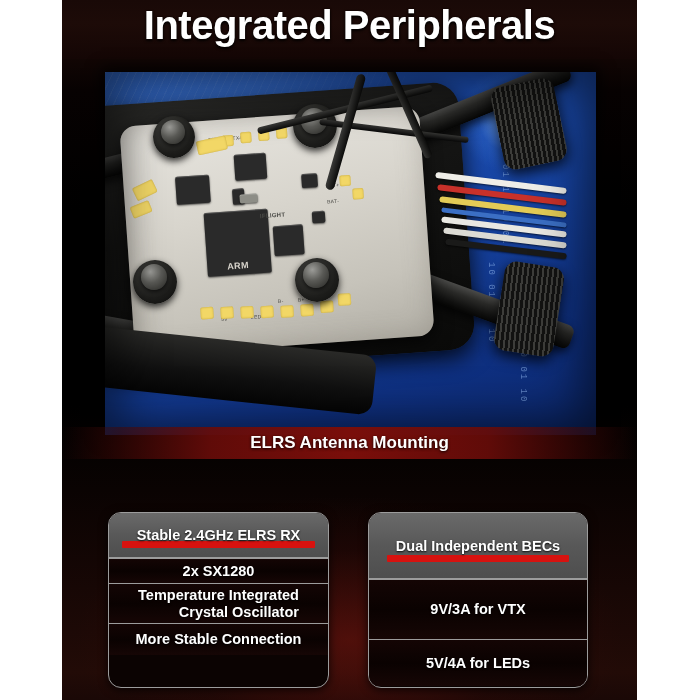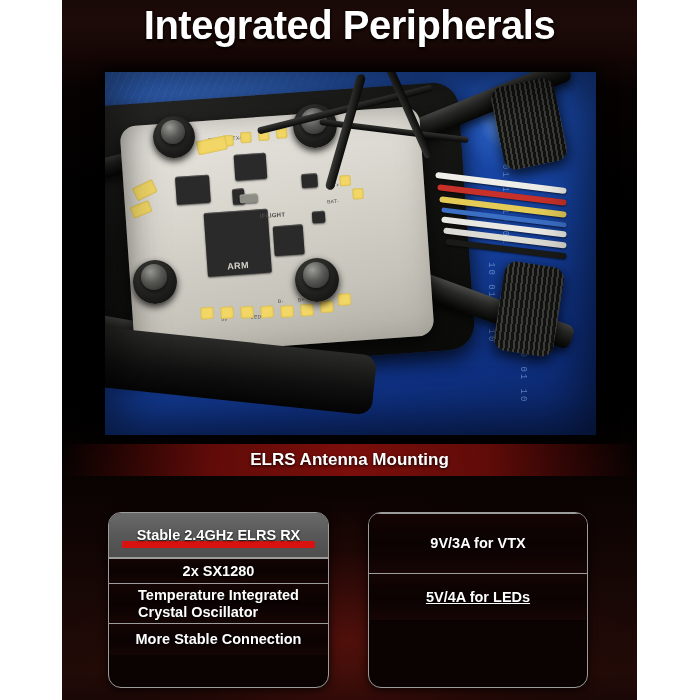--- a/index.html
+++ b/index.html
@@ -74,21 +74,21 @@
   .chip{position:absolute;background:#2a2a2a;border-radius:2px;box-shadow:inset 0 1px 0 rgba(255,255,255,.18),0 1px 2px rgba(0,0,0,.6);}
   .pad{position:absolute;background:#f2d766;border-radius:2px;box-shadow:inset 0 0 2px rgba(160,130,30,.7);}
   .std{position:absolute;border-radius:50%;background:radial-gradient(circle at 36% 30%,#9c9c98 0%,#5a5a56 45%,#252522 100%);box-shadow:0 2px 5px rgba(0,0,0,.75);}
   .stdring{position:absolute;border-radius:50%;background:radial-gradient(circle at 40% 35%,#4a4a46 0%,#1d1d1b 60%,#0b0b0a 100%);box-shadow:0 3px 7px rgba(0,0,0,.8);}
   .armtube{position:absolute;background:linear-gradient(180deg,#4a4a48 0%,#2a2a28 35%,#121211 75%,#060605 100%);border-radius:7px;box-shadow:0 4px 10px rgba(0,0,0,.7);}
   .wire{position:absolute;border-radius:3px;box-shadow:0 1px 2px rgba(0,0,0,.6);}
   .silk{position:absolute;color:#4a4a46;font-size:5px;font-family:"Liberation Sans",sans-serif;letter-spacing:.3px;}
 
   
   #caption-bar{
-    position:absolute;left:0;top:444px;width:575px;height:32px;
+    position:absolute;left:0;top:427px;width:575px;height:32px;
     background:linear-gradient(90deg,
       rgba(20,4,3,0) 0%, rgba(66,8,6,0.55) 10%, rgba(104,12,9,0.92) 26%,
       rgba(122,14,10,1) 50%, rgba(104,12,9,0.92) 74%, rgba(66,8,6,0.55) 90%, rgba(20,4,3,0) 100%);
   }
   #caption-text{
     position:absolute;left:0;top:0;width:575px;height:32px;line-height:32px;
     text-align:center;color:#ffffff;font-size:17px;font-weight:bold;
     text-shadow:0 1px 3px rgba(0,0,0,.95);white-space:nowrap;
   }
 
@@ -104,21 +104,21 @@
     display:flex;align-items:center;justify-content:center;
   }
   .spec-head-label{
     position:relative;z-index:2;color:#ffffff;font-size:14.5px;font-weight:bold;
     text-shadow:0 1px 2px rgba(0,0,0,.9);white-space:nowrap;text-align:center;
   }
   .spec-underline{
     position:absolute;z-index:1;height:7px;background:#d7120f;border-radius:1px;
   }
   .spec-row{
-    display:flex;align-items:center;justify-content:center;text-align:left;
+    display:flex;align-items:center;justify-content:center;text-align:right;
     border-top:1px solid #9c9c9c;
     color:#ffffff;font-size:14.5px;font-weight:bold;line-height:17px;
     text-shadow:0 1px 2px rgba(0,0,0,.9);
     background:linear-gradient(180deg,#140504 0%,#0a0201 50%,#160605 100%);
     padding:0 6px;box-sizing:border-box;
   }
   #table-left{left:46px;top:512px;width:219px;height:174px;}
   #table-left .spec-head{height:44px;}
   #table-left .spec-underline{left:13px;right:13px;bottom:9px;}
   #table-right{left:306px;top:512px;width:218px;height:174px;}
@@ -248,18 +248,22 @@
         <div class="spec-underline"></div>
         <div class="spec-head-label">Stable 2.4GHz ELRS RX</div>
       </div>
       <div class="spec-row" style="height:25px;">2x SX1280</div>
       <div class="spec-row" style="height:40px;white-space:pre-line;">Temperature Integrated
 Crystal Oscillator</div>
       <div class="spec-row" style="height:32px;">More Stable Connection</div>
     </div>
 
     <div class="spec-table" id="table-right">
+      <div class="spec-head">
+        <div class="spec-underline"></div>
+        <div class="spec-head-label">Dual Independent BECs</div>
+      </div>
       <div class="spec-row" style="height:60px;">9V/3A for VTX</div>
-      <div class="spec-row" style="height:47px;text-decoration:underline;">5V/4A for LEDs</div>
+      <div class="spec-row" style="height:47px;">5V/4A for LEDs</div>
     </div>
 
   </div>
 </div>
 
 </body></html>

